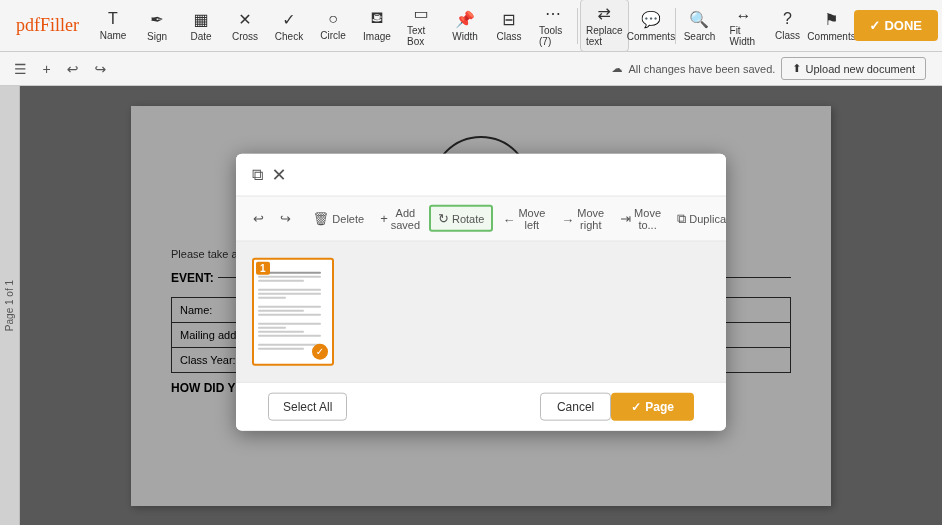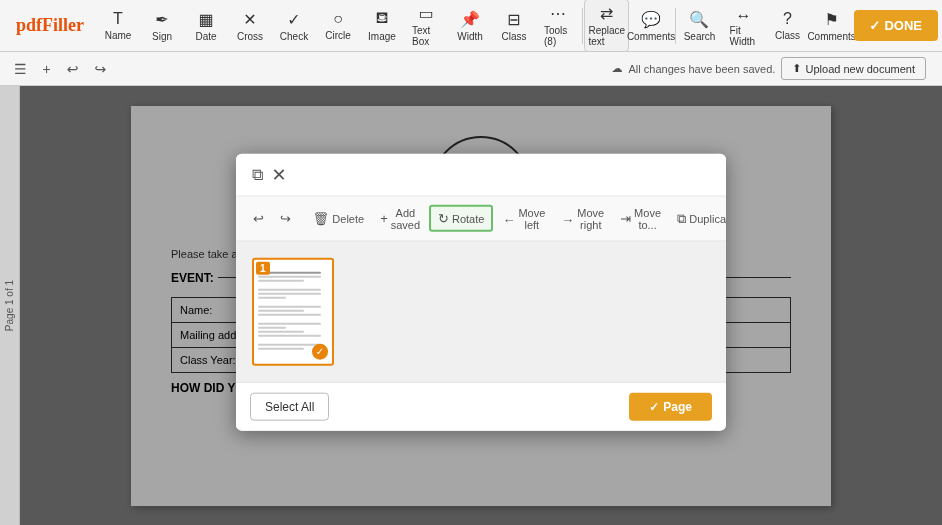--- a/index.html
+++ b/index.html
@@ -3,21 +3,21 @@
   <meta charset="utf-8">
   <style>
     * { box-sizing: border-box; margin: 0; padding: 0; }
     body { font-family: Arial, sans-serif; font-size: 13px; background: #e8e8e8; width: 942px; height: 525px; overflow: hidden; position: relative; }
 
     
     .toolbar {
       display: flex; align-items: center; background: #f5f5f5; border-bottom: 1px solid #ccc;
       height: 52px; padding: 0 4px;
     }
-    .logo { color: #e8520a; font-weight: bold; font-size: 18px; padding: 0 12px; font-family: Georgia, serif; }
+    .logo { color: #e8520a; font-weight: normal; font-size: 18px; padding: 0 12px; font-family: Georgia, serif; }
     .tool-item {
       display: flex; flex-direction: column; align-items: center; padding: 4px 8px;
       cursor: pointer; font-size: 10px; color: #333; min-width: 44px; border-radius: 4px;
     }
     .tool-item.active { background: #f0f0f0; border: 1px solid #ccc; }
     .tool-icon { font-size: 16px; margin-bottom: 2px; }
     .tool-divider { width: 1px; height: 36px; background: #ccc; margin: 0 2px; }
     .done-btn {
       margin-left: auto; background: #e8a020; color: white; border: none;
       padding: 8px 16px; border-radius: 4px; font-weight: bold; cursor: pointer;
@@ -138,21 +138,21 @@
       padding: 6px 4px; gap: 2px;
     }
     .thumb-line { background: #ccc; height: 2px; border-radius: 1px; }
     .thumb-line.wide { width: 90%; }
     .thumb-line.medium { width: 65%; }
     .thumb-line.short { width: 40%; }
     .thumb-line.dark { background: #999; }
 
     
     .modal-footer {
-      display: flex; align-items: flex-end; padding: 10px 14px;
+      display: flex; align-items: flex-end; padding: 10px 32px;
       border-top: 1px solid #ddd; background: white; 
     }
     .select-all-btn {
       background: white; border: 1px solid #bbb; padding: 6px 14px; border-radius: 4px;
       cursor: pointer; font-size: 12px; color: #333;
     }
     .spacer { flex: 1; }
     .cancel-btn {
       background: white; border: 1px solid #bbb; padding: 6px 16px; border-radius: 4px;
       cursor: pointer; font-size: 12px; color: #333;
@@ -204,21 +204,21 @@
   <div class="tool-item">
     <span class="tool-icon">📌</span>
     <span>Width</span>
   </div>
   <div class="tool-item">
     <span class="tool-icon">⊟</span>
     <span>Class</span>
   </div>
   <div class="tool-item">
     <span class="tool-icon">⋯</span>
-    <span>Tools (8)</span>
+    <span>Tools (7)</span>
   </div>
   <div class="tool-divider"></div>
   <div class="tool-item active">
     <span class="tool-icon">⇄</span>
     <span>Replace text</span>
   </div>
   <div class="tool-item">
     <span class="tool-icon">💬</span>
     <span>Comments</span>
   </div>
@@ -381,20 +381,21 @@
               <div class="thumb-line medium"></div>
             </div>
             <div class="page-thumb-check">✓</div>
           </div>
         </div>
       </div>
 
       <div class="modal-footer">
         <button class="select-all-btn">Select All</button>
         <div class="spacer"></div>
+        <button class="cancel-btn">Cancel</button>
         <button class="apply-btn">
           <span>✓</span>
           <span>Page</span>
         </button>
       </div>
 
     </div>
   </div>
 </div>
 

